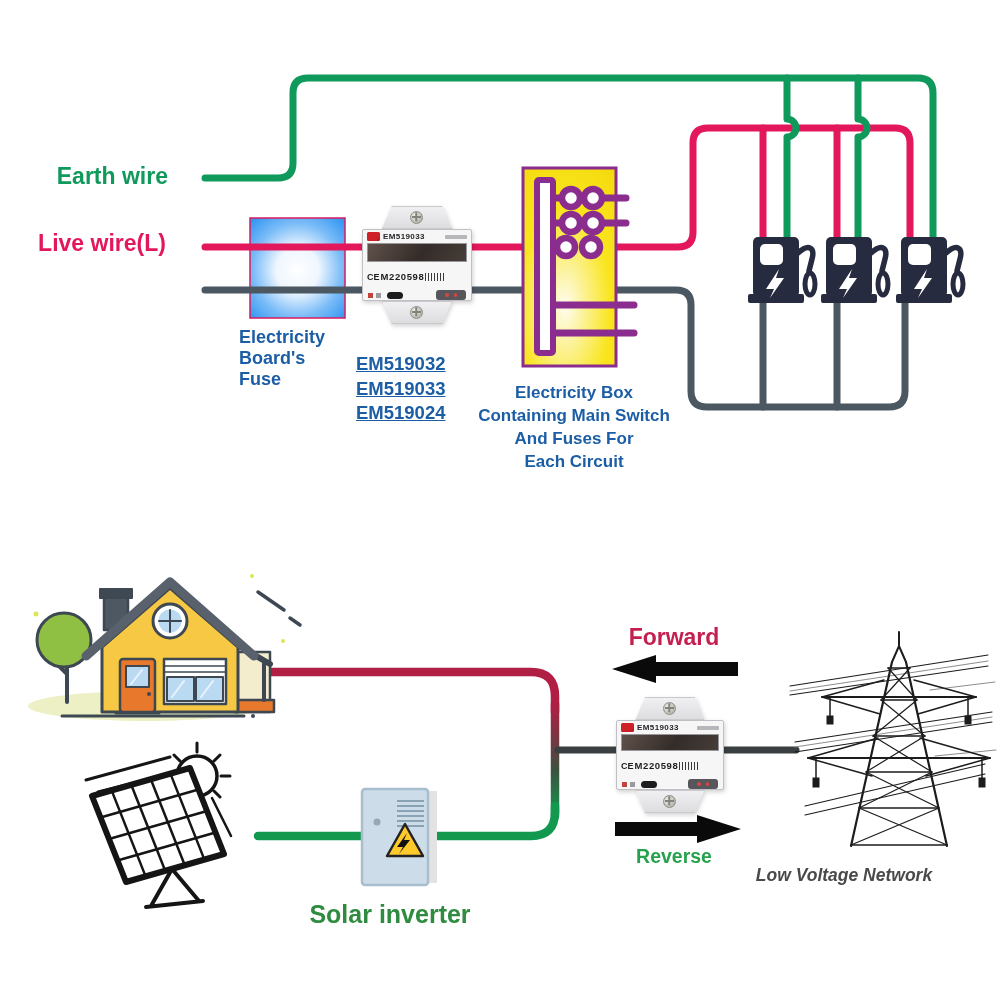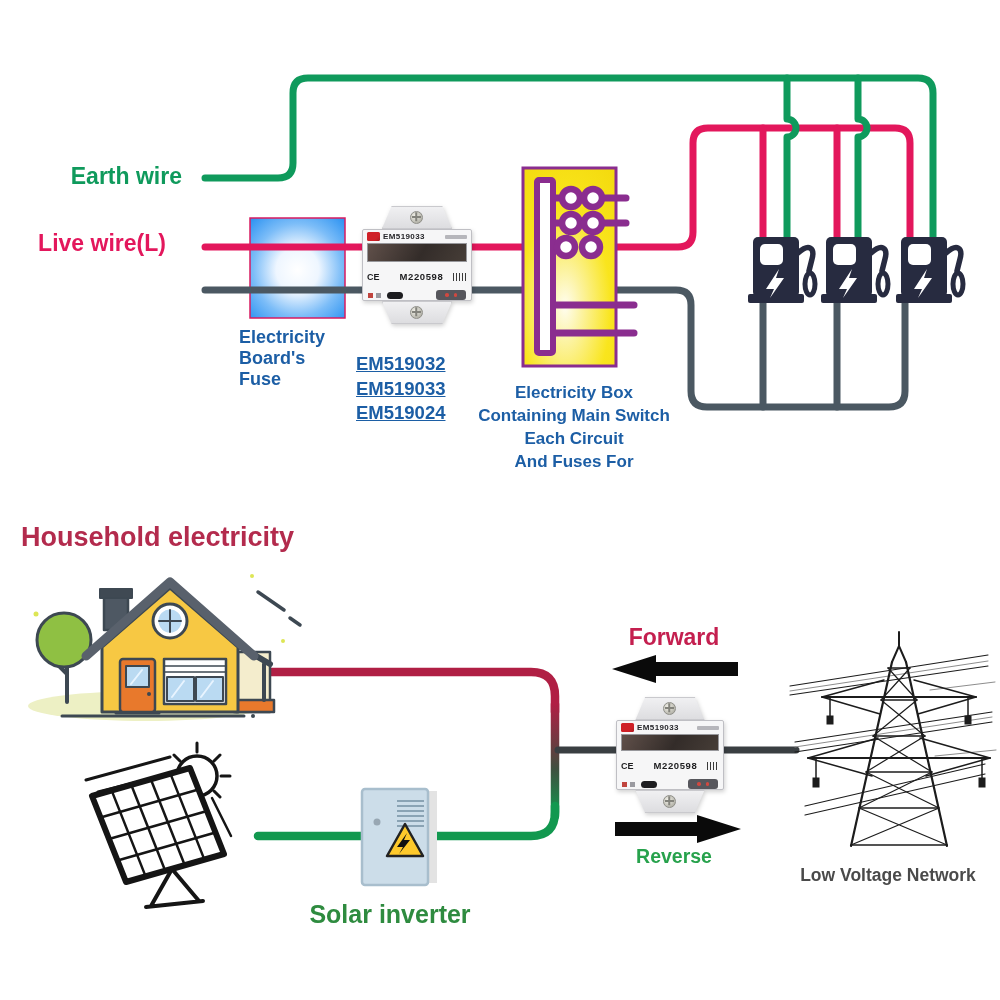--- a/index.html
+++ b/index.html
@@ -14,55 +14,55 @@
           font-family:"Liberation Sans","DejaVu Sans",sans-serif;}
   #diagram-svg{position:absolute;left:0;top:0;z-index:1;}
   .wire{fill:none;stroke-linecap:round;stroke-linejoin:round;}
   .st-earth{stroke:var(--earth-green);} .st-live{stroke:var(--live-crimson);}
   .st-neutral{stroke:var(--neutral-gray);} .st-purple{stroke:var(--purple);}
   .st-house{stroke:var(--house-crimson);} .st-solar{stroke:var(--solar-green);}
   .st-stub{stroke:var(--stub-dark);} .fill-navy{fill:var(--charger-navy);}
   .st-navy{stroke:var(--charger-navy);}
 
   .lbl{position:absolute;z-index:3;font-weight:700;line-height:1.15;}
-  .lbl-earth{left:38px;top:163px;width:144px;text-align:right;font-size:23px;color:var(--earth-green);}
+  .lbl-earth{left:24px;top:163px;width:144px;text-align:right;font-size:23px;color:var(--earth-green);}
   .lbl-live{left:28px;top:230px;width:148px;text-align:center;font-size:23px;color:var(--live-crimson);}
   .lbl-neutral{left:14px;top:274px;width:174px;text-align:right;font-size:23px;color:var(--neutral-gray);}
   .lbl-fuse{left:239px;top:327px;width:120px;text-align:left;font-size:18px;line-height:21px;color:var(--caption-blue);}
   .lbl-models{left:356px;top:352px;font-size:18.5px;line-height:24.5px;color:var(--caption-blue);text-decoration:underline;}
   .lbl-dist{left:452px;top:381px;width:244px;text-align:center;font-size:17px;line-height:23px;color:var(--caption-blue);}
   .lbl-title{left:21px;top:522px;font-size:27px;color:var(--title-crimson);}
   .lbl-forward{left:592px;top:624px;width:164px;text-align:center;font-size:23px;color:var(--forward-crimson);}
   .lbl-reverse{left:592px;top:845px;width:164px;text-align:center;font-size:19.5px;color:var(--reverse-green);}
   .lbl-solarpanels{left:48px;top:900px;width:210px;text-align:center;font-size:25px;color:var(--label-green);}
   .lbl-solarinverter{left:282px;top:900px;width:216px;text-align:center;font-size:25px;color:var(--label-green);}
-  .lbl-network{left:783px;top:865px;width:210px;text-align:center;font-size:17.5px;color:var(--network-gray);}
+  .lbl-network{left:739px;top:865px;width:210px;text-align:center;font-size:17.5px;color:var(--network-gray);font-style:italic;}
   .lbl span{display:block;}
 
   
   .meter{position:absolute;z-index:2;display:flex;flex-direction:column;
          filter:drop-shadow(1px 2px 2px rgba(0,0,0,.18));}
   .m-tab{width:64%;height:23px;margin:0 auto;background:linear-gradient(#f0f0f2,#dddde0);
          border:1px solid #c9c9cd;box-sizing:border-box;}
   .m-top{clip-path:polygon(14% 0,86% 0,100% 100%,0 100%);display:flex;align-items:flex-end;justify-content:center;}
   .m-bottom{clip-path:polygon(0 0,100% 0,86% 100%,14% 100%);display:flex;align-items:flex-start;justify-content:center;}
   .screw{width:13px;height:13px;border-radius:50%;margin:4px auto;box-sizing:border-box;
          background:radial-gradient(circle at 35% 35%,#f2f1ea,#b5b4aa 75%);border:1.5px solid #8e8e88;position:relative;}
   .screw::before,.screw::after{content:"";position:absolute;left:1px;right:1px;top:4px;height:1.5px;background:#83837c;}
   .screw::after{transform:rotate(90deg);}
   .m-body{flex:1;background:#f6f6f7;border:1px solid #bfbfc4;border-radius:2px;box-sizing:border-box;
           display:flex;flex-direction:column;overflow:hidden;}
   .m-head{display:flex;align-items:center;gap:3px;padding:2px 4px 1px;height:13px;}
   .m-logo{width:13px;height:9px;background:linear-gradient(135deg,#cf2027 70%,#a81b20);border-radius:1.5px;flex:0 0 auto;}
   .m-model{font-size:8px;font-weight:700;color:#26262a;letter-spacing:.4px;}
   .m-tinybar{margin-left:auto;width:22px;height:4px;background:#b6b6bb;border-radius:1px;}
   .m-lcd{height:30px;margin:1px 4px;background:linear-gradient(120deg,#60504a,#332c29 55%,#463d37);border:1px solid #97979b;}
-  .m-serialrow{display:flex;align-items:center;gap:10px;padding:8px 4px;height:13px;}
+  .m-serialrow{display:flex;align-items:center;gap:1px;padding:8px 4px;height:13px;}
   .m-ce{font-size:9px;font-weight:700;color:#1d1d1f;}
-  .m-serial{font-size:9.5px;font-weight:700;color:#1d1d1f;letter-spacing:.6px;margin-left:10px;}
+  .m-serial{font-size:9.5px;font-weight:700;color:#1d1d1f;letter-spacing:.6px;}
   .m-barcode{width:20px;height:8px;background:repeating-linear-gradient(90deg,#3a3a3a 0 1px,transparent 1px 3px);}
   .m-btnrow{display:flex;align-items:center;gap:4px;padding:0 5px;height:12px;}
   .m-sq{width:5px;height:5px;background:#c0443e;box-shadow:8px 0 0 #9a9aa0;}
   .m-oval{width:16px;height:7px;background:#1d1d20;border-radius:4px;margin-left:10px;}
   .m-term{margin-left:auto;width:30px;height:10px;background:#56565c;border-radius:3px;
           display:flex;align-items:center;justify-content:center;gap:5px;}
   .m-term i{width:3.5px;height:3.5px;border-radius:50%;background:#d04840;}
 </style>
 </head>
 <body>
@@ -250,25 +250,24 @@
 
   <div class="lbl lbl-models">
     <span>EM519032</span>
     <span>EM519033</span>
     <span>EM519024</span>
   </div>
 
   <div class="lbl lbl-dist">
     <span>Electricity Box</span>
     <span>Containing Main Switch</span>
+    <span>And Fuses For</span>
     <span>Each Circuit</span>
-    <span>And Fuses For</span>
-  </div>
-
-  <div class="lbl lbl-title">Household electricity</div>
+  </div>
+
   <div class="lbl lbl-forward">Forward</div>
   <div class="lbl lbl-reverse">Reverse</div>
   <div class="lbl lbl-solarinverter">Solar inverter</div>
   <div class="lbl lbl-network">Low Voltage Network</div>
 
   <div class="meter" style="left:362px;top:206px;width:110px;height:118px;">
     <div class="m-tab m-top">
         <div class="screw"></div>
       </div>
     <div class="m-body">

